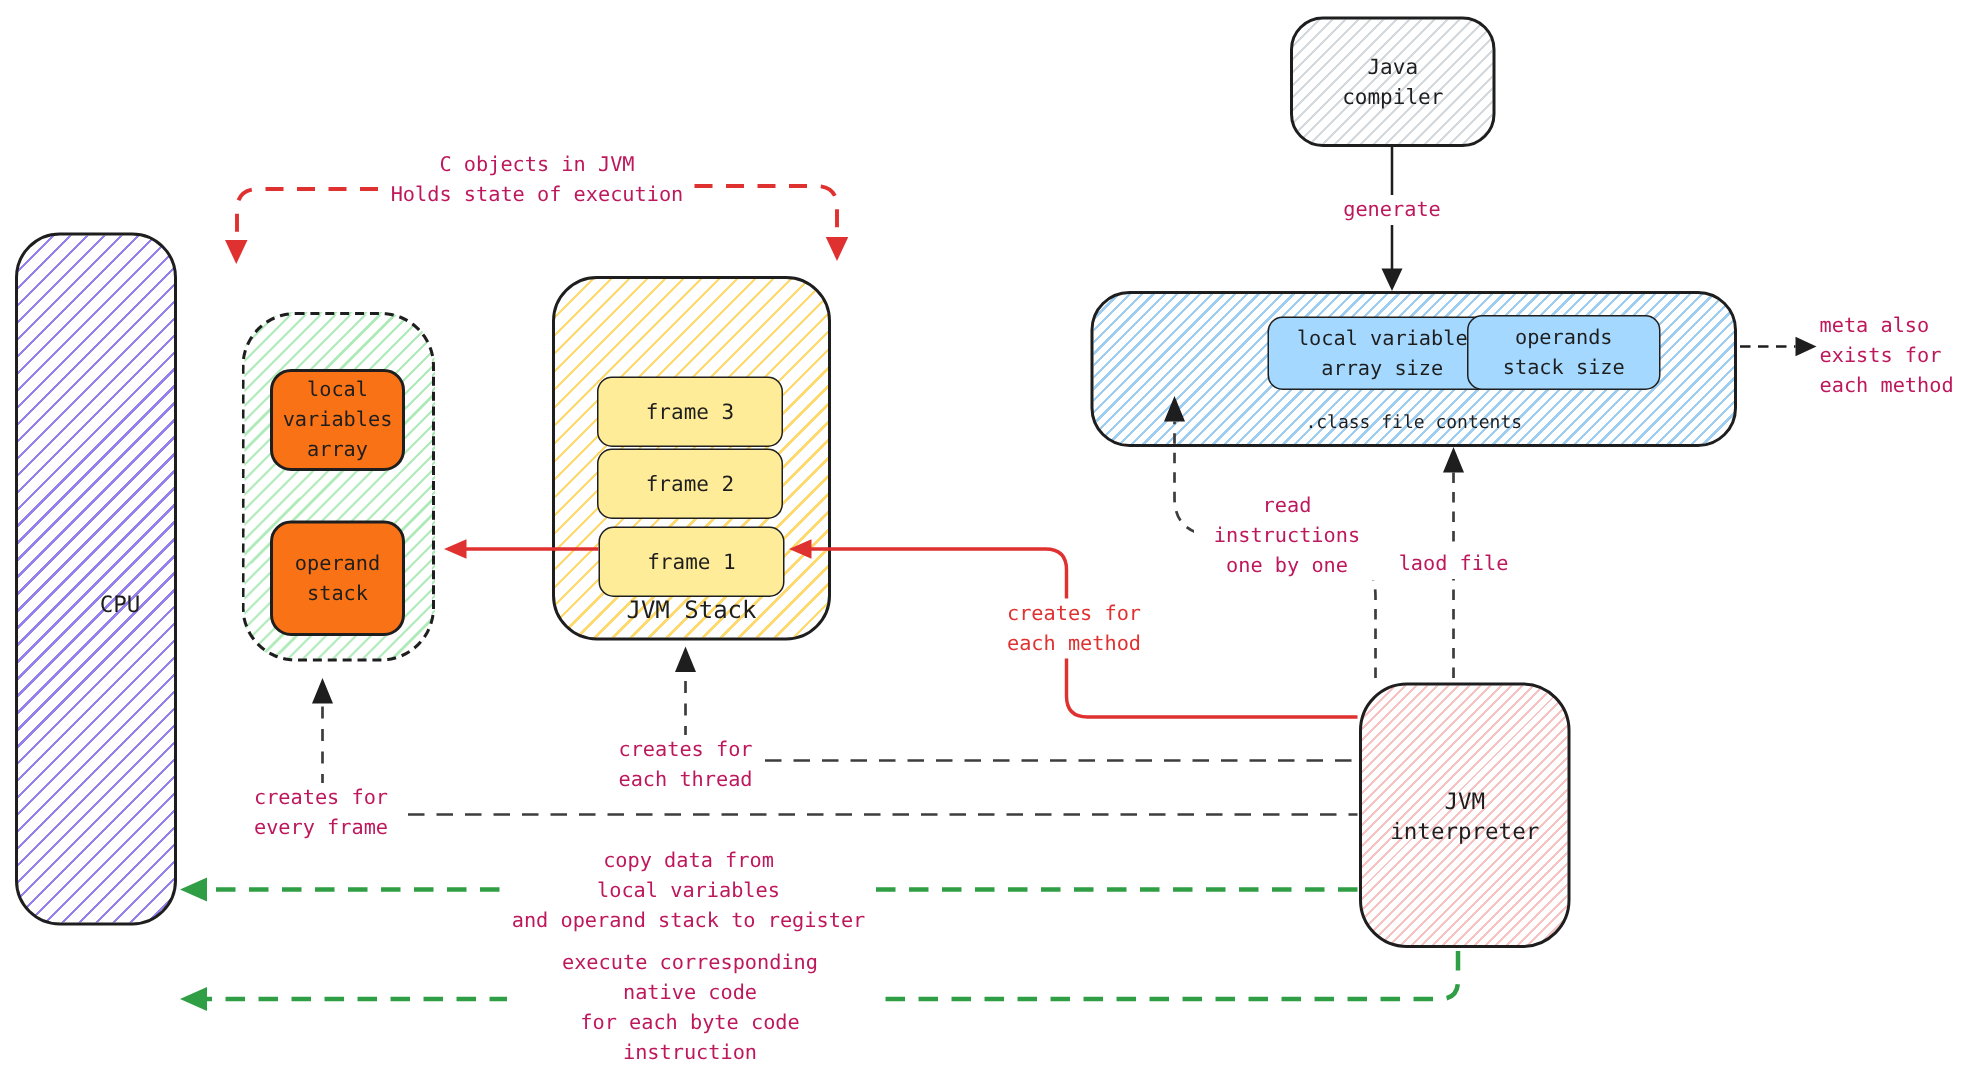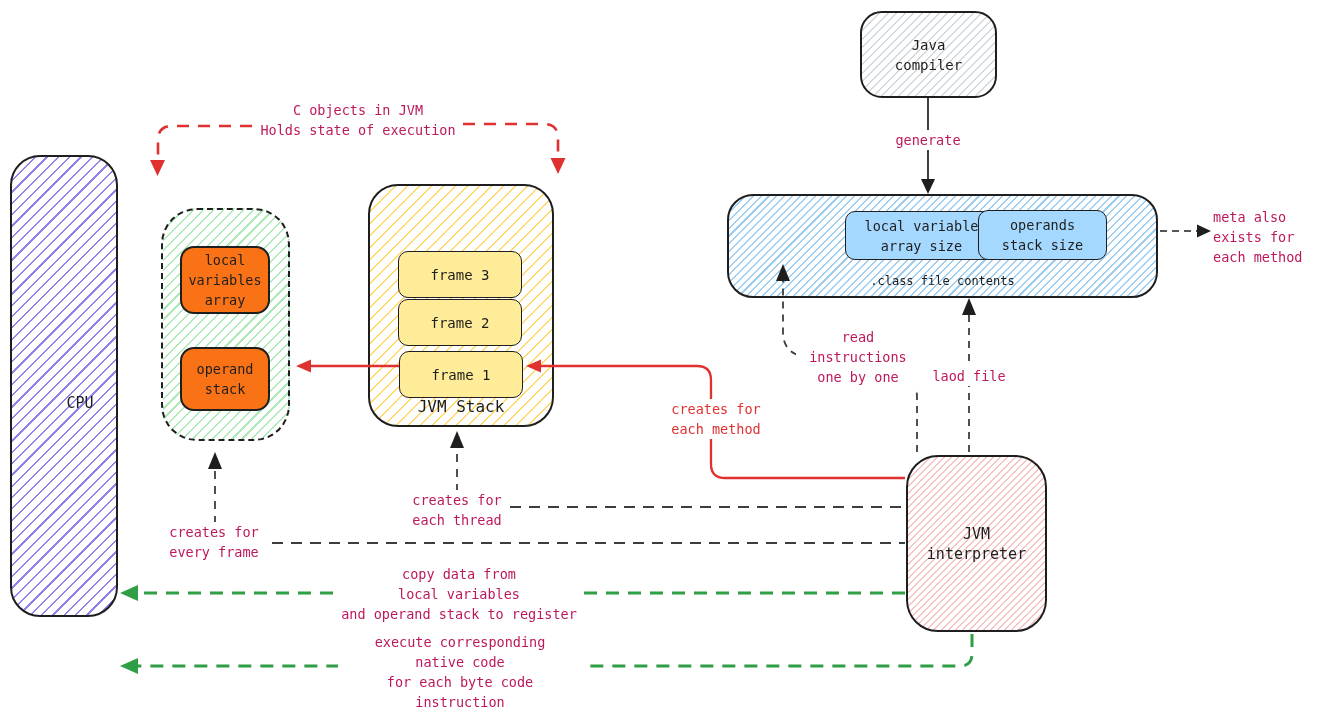--- a/index.html
+++ b/index.html
@@ -23,21 +23,21 @@
   .f-green{background:#f97316;}
   .f-yellow{background:#ffec99;}
   .f-blue{background:#a5d8ff;}
 
   .dashed-border{border-style:dashed;}
 
   #cpu{left:10px;top:155px;width:108px;height:462px;border-radius:30px;padding-left:32px;}
   #cpu .inner-label{position:absolute;top:236px;width:100%;font-size:15px;}
   #mem-group{left:161px;top:208px;width:129px;height:233px;border-radius:36px;border-width:2.2px;}
   #lva-box{left:180px;top:246px;width:90px;height:68px;border-radius:14px;font-size:13.5px;}
-  #opstack-box{left:180px;top:347px;width:90px;height:64px;border-radius:14px;font-size:13.5px;}
+  #opstack-box{left:180px;top:347px;width:90px;height:77px;border-radius:14px;font-size:13.5px;}
   #jvm-stack{left:368px;top:184px;width:186px;height:243px;border-radius:30px;border-width:2.4px;}
   #jvm-stack .caption{position:absolute;bottom:8px;width:100%;font-size:16px;}
   .frame{left:398px;width:124px;height:47px;border-radius:10px;border-width:1.8px;font-size:14px;}
   #frame3{top:251px;} #frame2{top:299px;} #frame1{top:351px;left:399px;}
   #compiler{left:860px;top:11px;width:137px;height:87px;border-radius:22px;}
   #classbox{left:727px;top:194px;width:431px;height:104px;border-radius:26px;}
   #classbox .caption{position:absolute;bottom:5px;width:100%;font-size:12px;}
   #bytecode{left:752px;top:213px;width:81px;height:49px;border-radius:10px;border-width:1.8px;font-size:13.5px;}
   #lvasize{left:845px;top:211px;width:153px;height:49px;border-radius:10px;border-width:1.8px;font-size:13.5px;}
   #opssize{left:978px;top:210px;width:129px;height:50px;border-radius:10px;border-width:1.8px;font-size:13.5px;}

